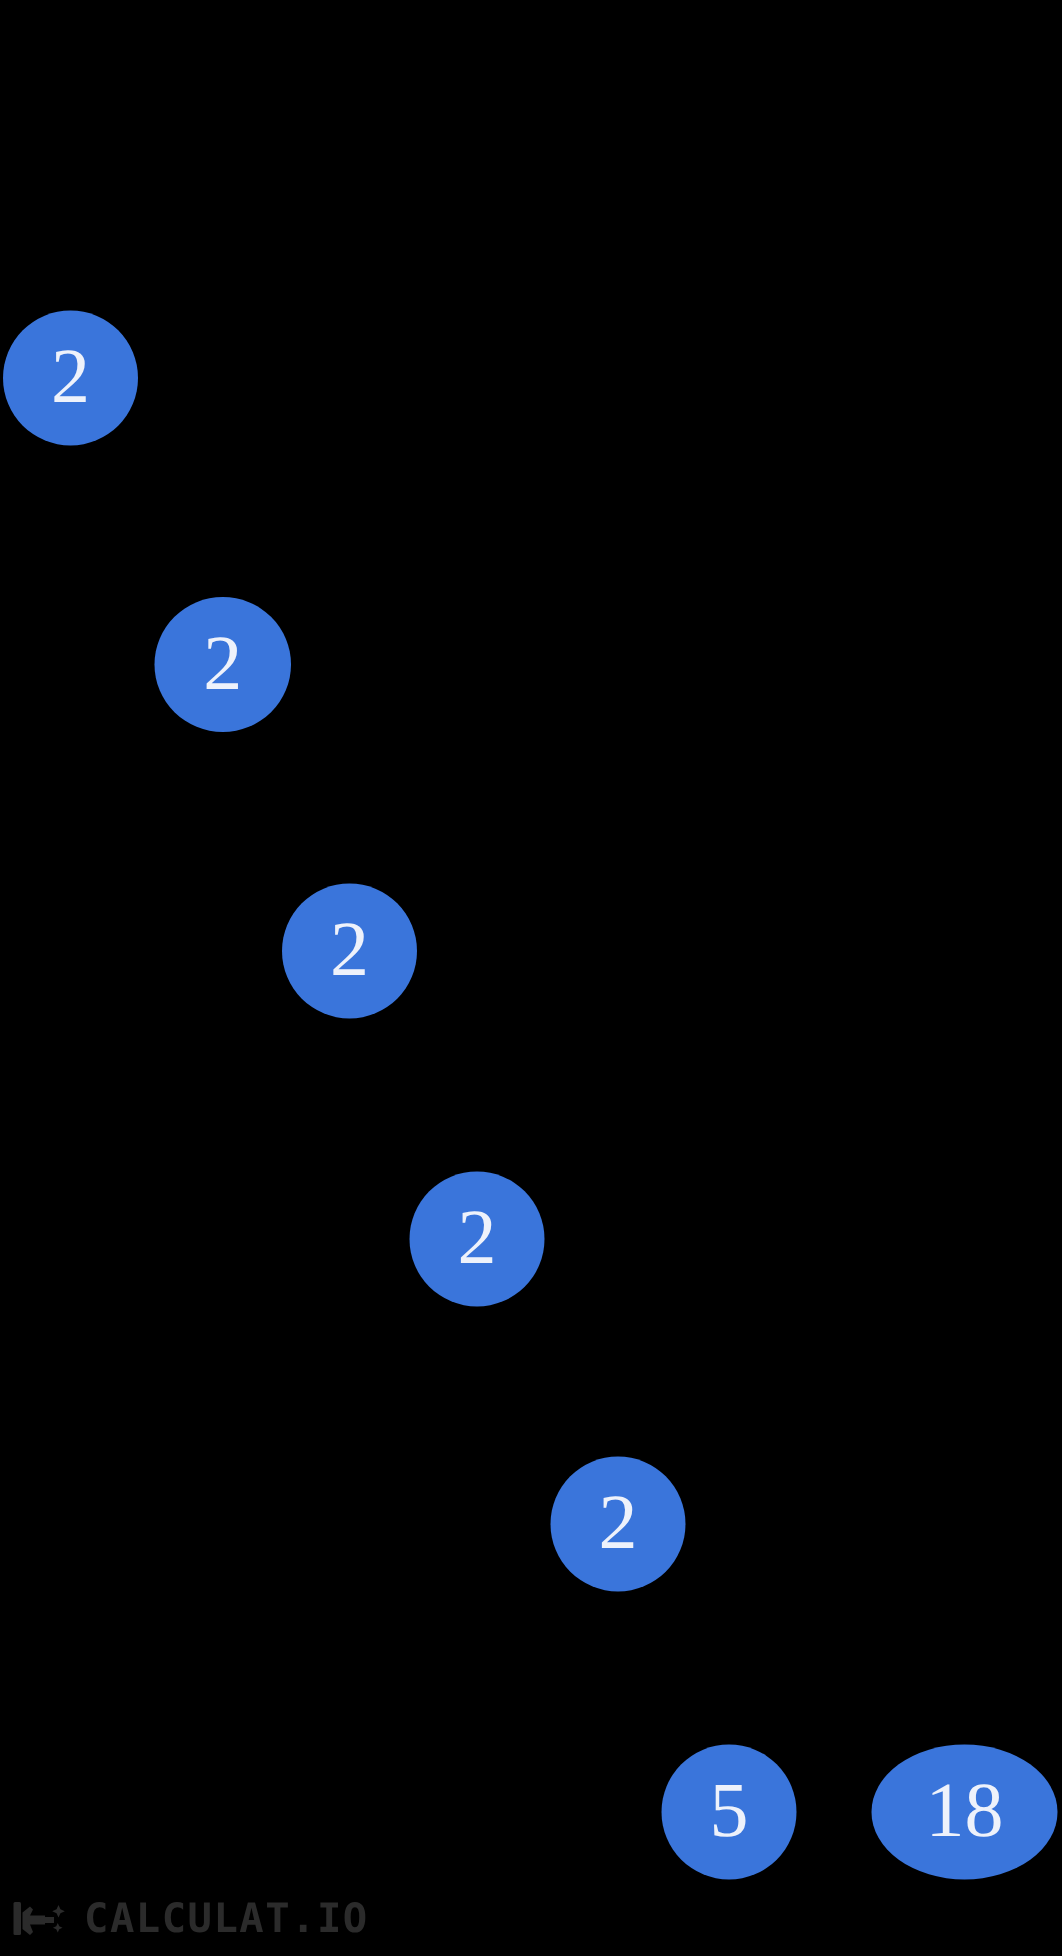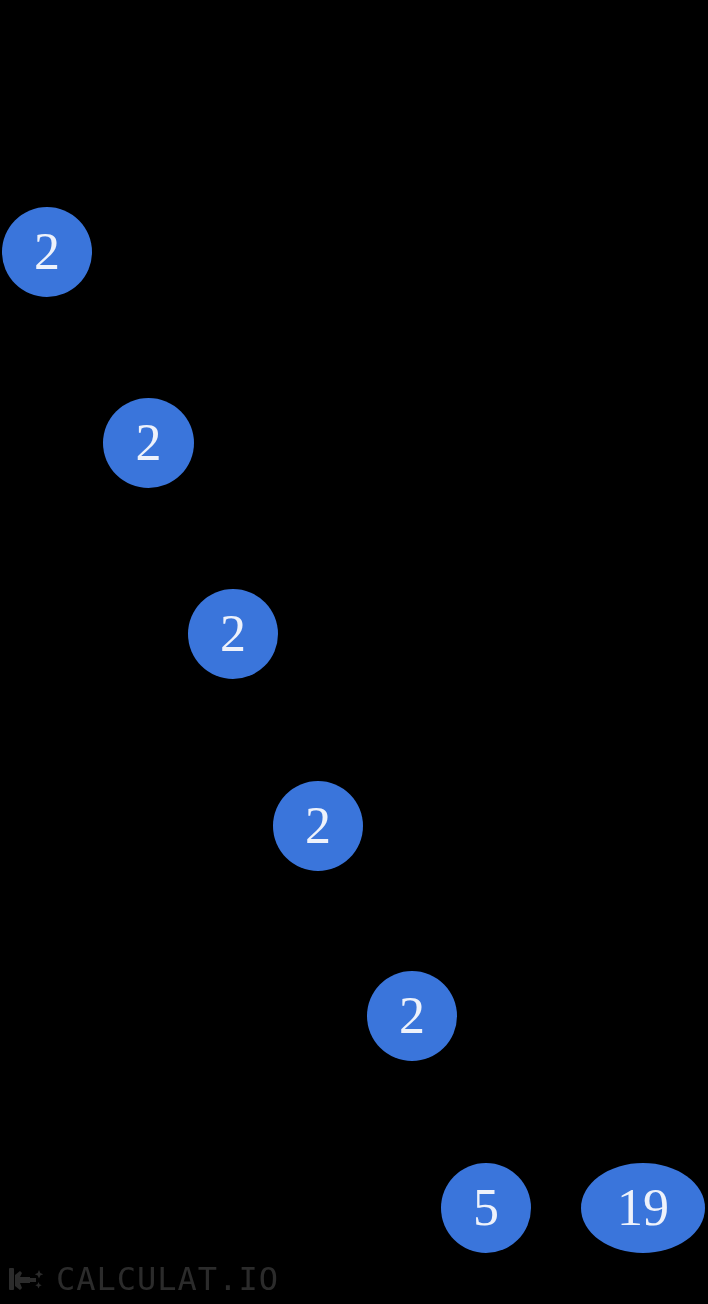--- a/index.html
+++ b/index.html
@@ -43,22 +43,22 @@
     position: absolute;
     left: 8px;
     bottom: 8px;
     height: 34px;
     display: flex;
     align-items: center;
     gap: 8px;
   }
   #watermark-text {
     font-family: "DejaVu Sans Mono", monospace;
-    font-size: 32px;
-    font-weight: 400;
+    font-size: 27px;
+    font-weight: 700;
     letter-spacing: 1px;
     color: #2b2b2b;
     line-height: 1;
     white-space: nowrap;
   }
   #watermark-logo {
     width: 40px;
     height: 30px;
     display: block;
     flex: 0 0 auto;
@@ -81,21 +81,21 @@
       <div class="node" style="left: 273px; top: 781px; width: 90px; height: 90px; background: rgb(58, 117, 219);">
         <span class="node-label" style="font-size: 52px; color: rgb(238, 242, 251);">2</span>
       </div>
       <div class="node" style="left: 367px; top: 971px; width: 90px; height: 90px; background: rgb(58, 117, 219);">
         <span class="node-label" style="font-size: 52px; color: rgb(238, 242, 251);">2</span>
       </div>
       <div class="node" style="left: 441px; top: 1163px; width: 90px; height: 90px; background: rgb(58, 117, 219);">
         <span class="node-label" style="font-size: 52px; color: rgb(238, 242, 251);">5</span>
       </div>
       <div class="node" style="left: 581px; top: 1163px; width: 124px; height: 90px; background: rgb(58, 117, 219);">
-        <span class="node-label" style="font-size: 52px; color: rgb(238, 242, 251);">19</span>
+        <span class="node-label" style="font-size: 52px; color: rgb(238, 242, 251);">18</span>
       </div>
     </div>
 
   <div id="watermark">
     <svg id="watermark-logo" viewBox="0 0 40 30" aria-hidden="true">
       <g fill="#2b2b2b">
         <rect x="1" y="4" width="5" height="22" rx="1"></rect>
         <path d="M7 11 L7 22 L12 26 L14 24 L12 19 L22 19 L22 13 L12 13 L14 9 L12 7 Z"></path>
         <rect x="22" y="14" width="6" height="4"></rect>
         <path d="M31 6 l1.3 2.9 2.9 1.3 -2.9 1.3 -1.3 2.9 -1.3 -2.9 -2.9 -1.3 2.9 -1.3 Z"></path>

